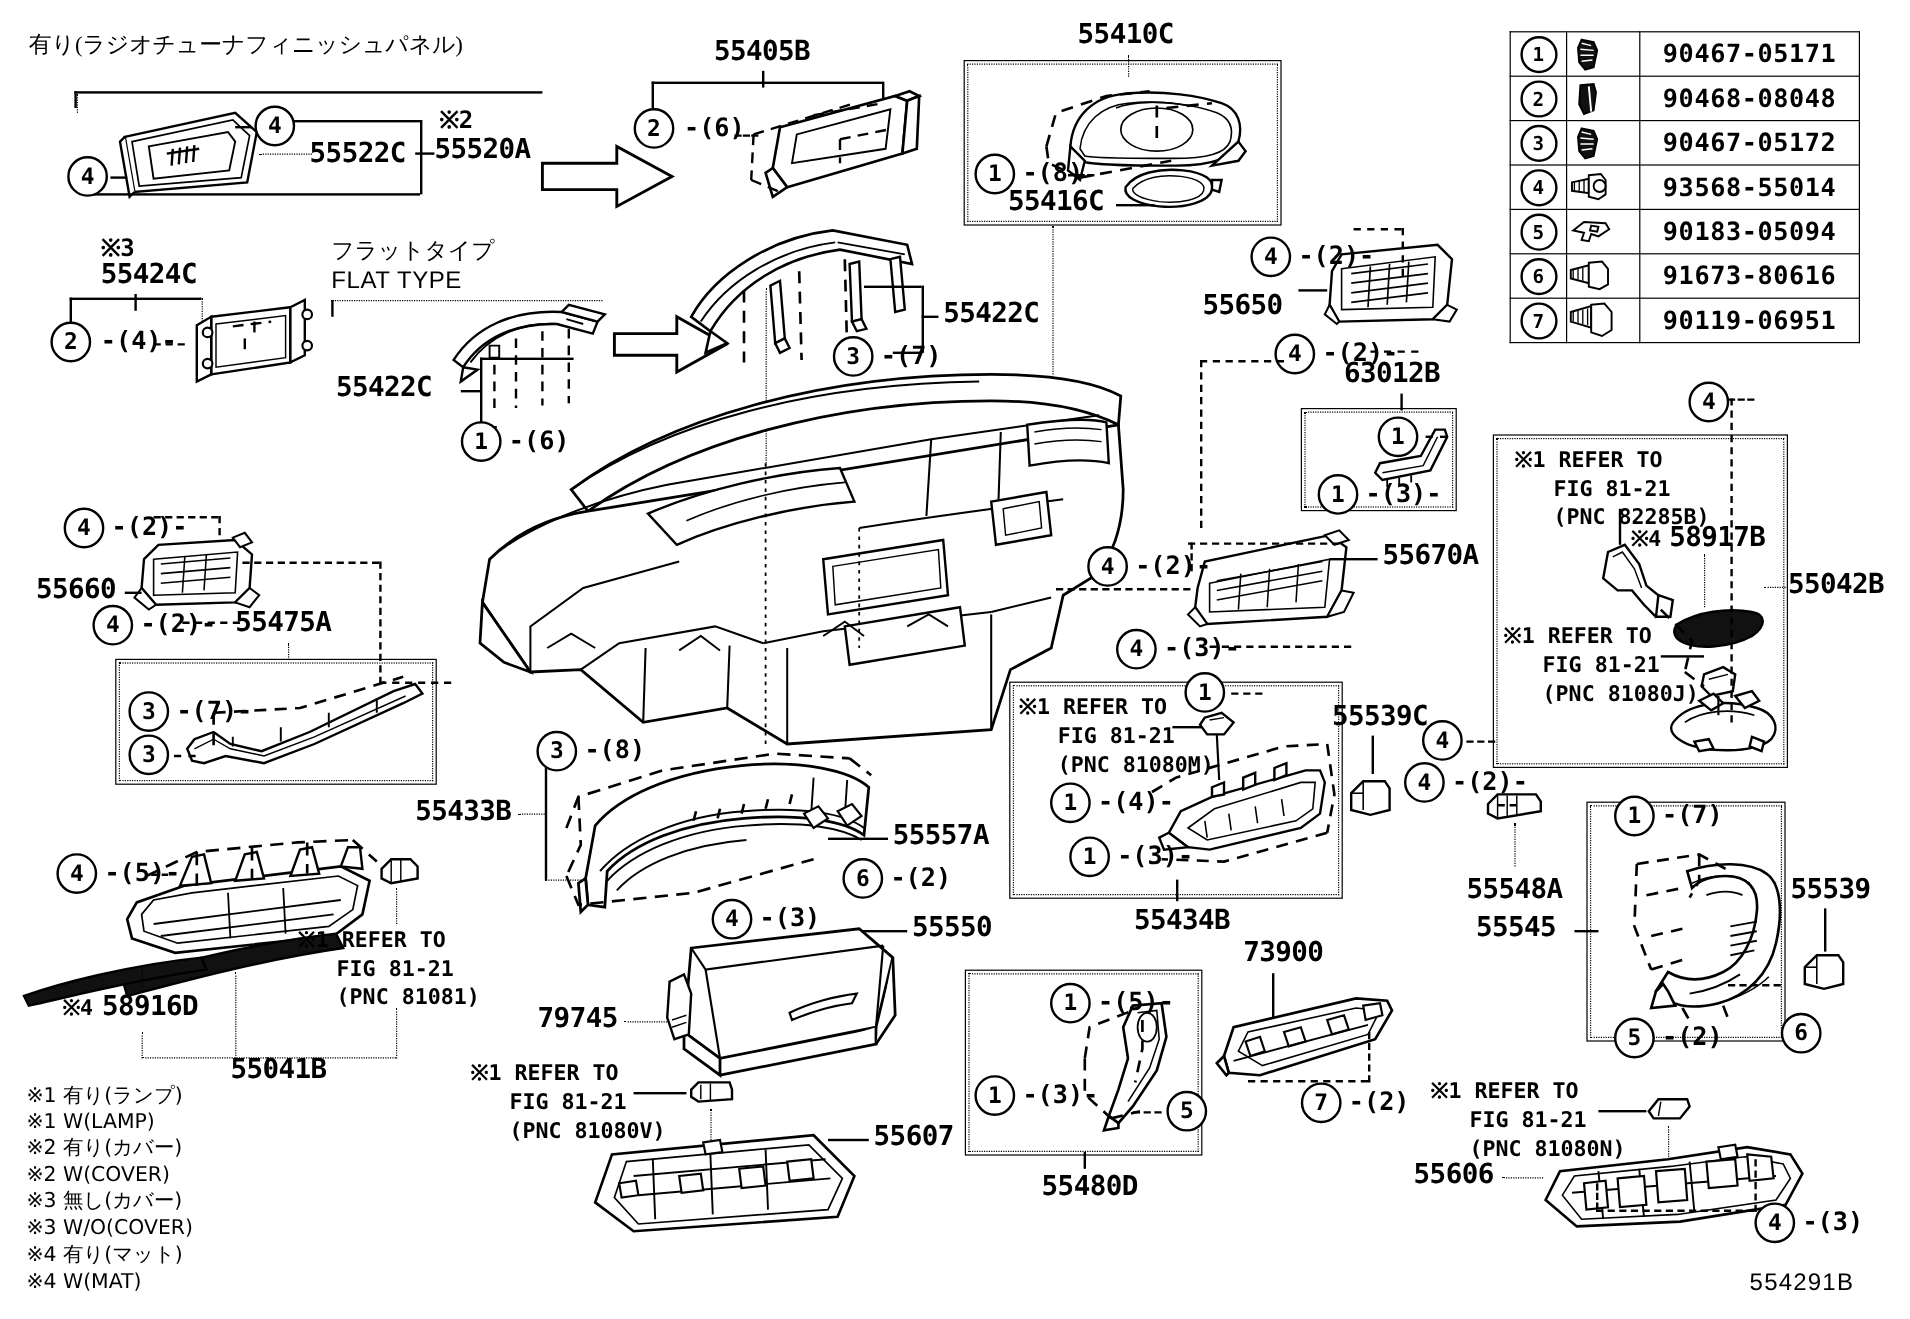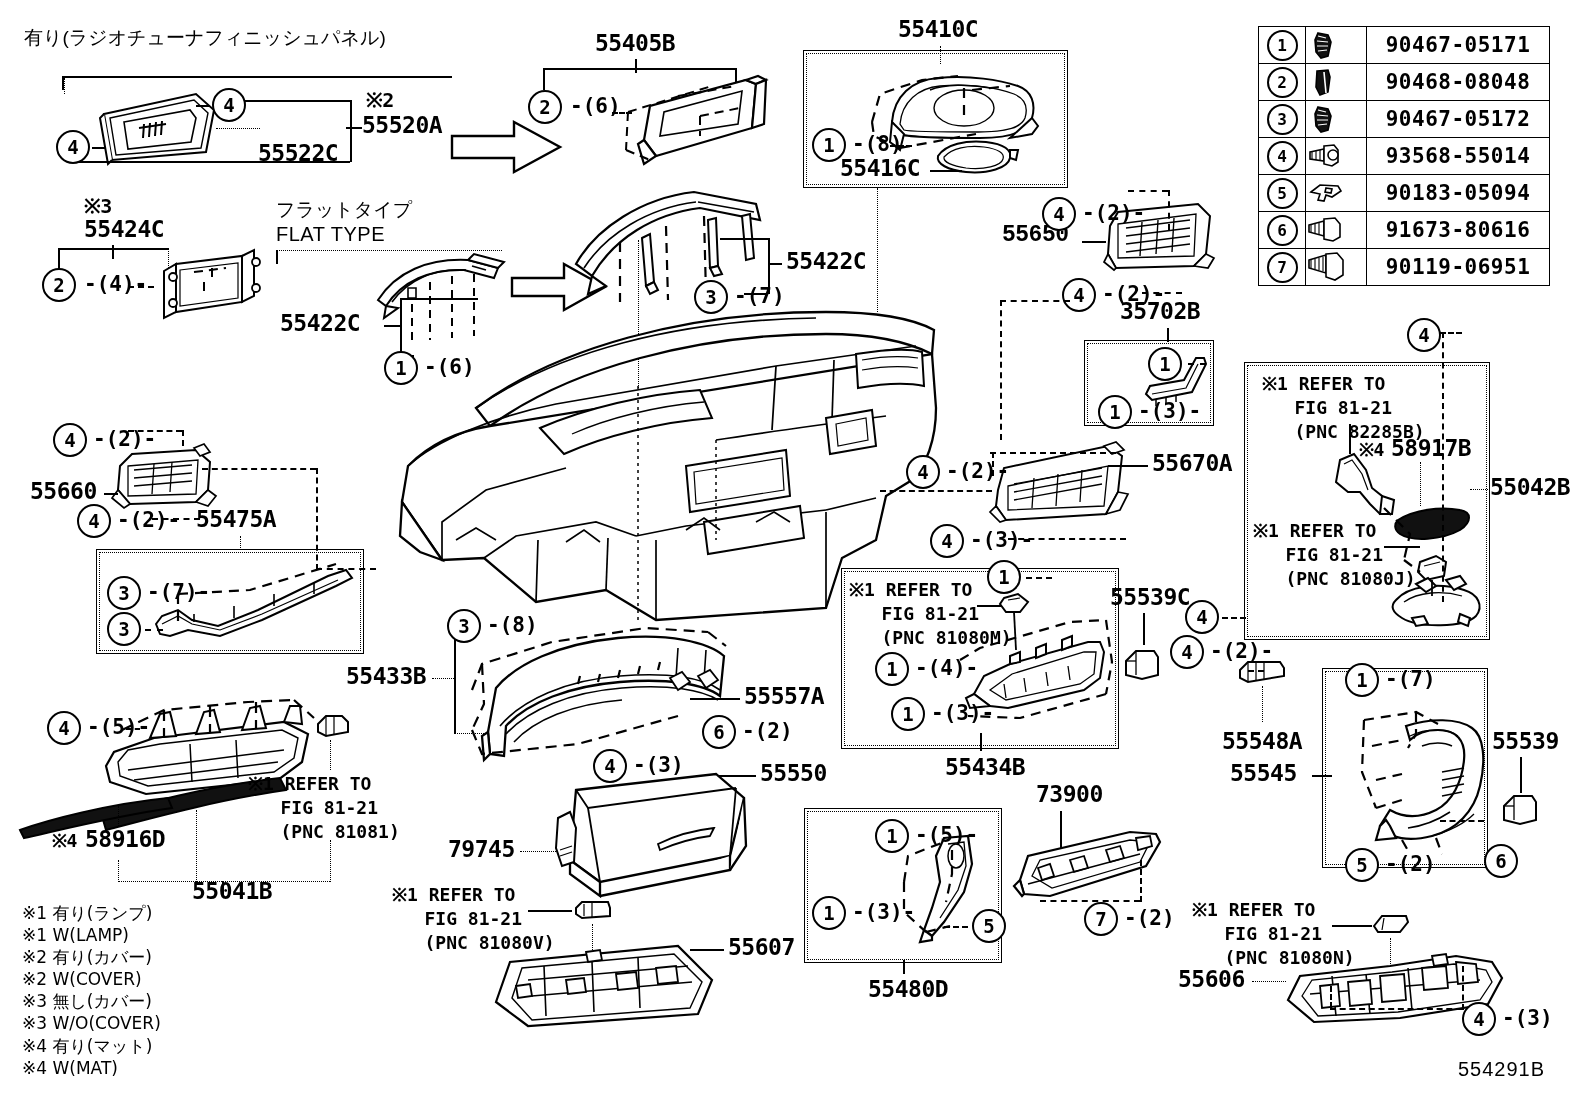--- a/index.html
+++ b/index.html
@@ -6,21 +6,21 @@
   body{
     width:1592px;height:1099px;position:relative;overflow:hidden;
     font-family:"Liberation Sans","DejaVu Sans",sans-serif;
     color:#000;
   }
   .stage{position:absolute;left:0;top:0;width:1592px;height:1099px;}
   
   .pn{position:absolute;font-family:"DejaVu Sans Mono","Liberation Mono",monospace;
       font-weight:700;font-size:23px;letter-spacing:-0.5px;white-space:nowrap;line-height:1;}
   .pn.sm{font-size:22px;}
-  .jp{position:absolute;font-family:Liberation Sans, sans-serif;
+  .jp{position:absolute;font-family:Liberation Serif, serif;
       font-size:19px;white-space:nowrap;line-height:1.22;}
   .en{position:absolute;font-family:"Liberation Sans","DejaVu Sans",sans-serif;
       font-size:20px;white-space:nowrap;line-height:1.2;letter-spacing:.5px;}
   .refer{position:absolute;font-family:"DejaVu Sans Mono","Liberation Mono",monospace;
       font-weight:700;font-size:18px;line-height:1.33;white-space:pre;}
   .note{position:absolute;font-family:"DejaVu Sans","Liberation Sans",sans-serif;
       font-size:17px;line-height:1.30;white-space:pre;}
   .qty{position:absolute;font-family:"DejaVu Sans Mono","Liberation Mono",monospace;
       font-weight:700;font-size:21px;white-space:nowrap;}
   .figno{position:absolute;font-family:"Liberation Sans","DejaVu Sans",sans-serif;
@@ -71,21 +71,21 @@
       <path d="M18 26 L14 30 L22 76 L26 72" fill="#fff"></path>
       <path d="M38 34 L104 22 L110 30 L105 54 L42 61 Z" fill="none" stroke-width="1.6"></path>
     </g>
     <g stroke="#000" stroke-width="2">
       <path d="M58 36 L57 50 M64 35 L63 49 M70 34 L69 48 M76 33 L75 47"></path>
       <path d="M53 40 L80 36"></path>
     </g>
   </svg>
 
   <div class="dotln" style="left:216px;top:128px;width:44px;"></div>
-  <div class="pn" style="left:258px;top:117px;margin-top:25px;">55522C</div>
+  <div class="pn" style="left:258px;top:117px;">55522C</div>
   <div class="ln hln" style="left:346px;top:127px;width:16px;"></div>
   <div class="pn sm" style="left:366px;top:90px;font-size:20px;">※2</div>
   <div class="pn" style="left:362px;top:114px;">55520A</div>
 
   <div class="ln vln" style="left:350px;top:100px;height:62px;"></div>
   <div class="ln hln" style="left:230px;top:100px;width:120px;"></div>
   <div class="ln hln" style="left:74px;top:161px;width:276px;"></div>
   <div class="ln vln" style="left:74px;top:148px;height:14px;"></div>
   <div class="ln vln" style="left:230px;top:100px;height:12px;"></div>
 
@@ -323,31 +323,31 @@
     </g>
     <g stroke="#000" stroke-width="1.4" fill="none">
       <path d="M28 30 L92 22 M28 38 L92 30 M28 46 L92 38 M28 54 L92 46"></path>
       <path d="M44 24 L42 58 M60 22 L58 56 M76 20 L74 54"></path>
     </g>
     <g fill="#fff" stroke="#000" stroke-width="1.7">
       <path d="M10 56 L6 64 L16 72 L18 70 Z"></path>
       <path d="M108 56 L116 60 L110 70 L96 68 Z"></path>
     </g>
   </svg>
-  <div class="pn" style="left:1002px;top:224px;font-family:Liberation Mono, monospace;">55650</div>
+  <div class="pn" style="left:1002px;top:244px;">55650</div>
   <div class="ln hln" style="left:1082px;top:241px;width:24px;"></div>
   <div class="bub" style="left:1042px;top:197px;">4</div>
   <div class="qty" style="left:1082px;top:201px;">-(2)-</div>
   <div class="bub" style="left:1062px;top:278px;">4</div>
   <div class="qty" style="left:1102px;top:282px;">-(2)-</div>
   <div class="dashln" style="left:1128px;top:190px;width:40px;"></div>
   <div class="dashln" style="left:1142px;top:292px;width:40px;"></div>
   <div class="dashlnv" style="left:1168px;top:190px;height:40px;"></div>
 
-  <div class="pn" style="left:1120px;top:300px;">35702B</div>
+  <div class="pn" style="left:1120px;top:300px;">63012B</div>
   <div class="ln vln" style="left:1167px;top:328px;height:14px;"></div>
   <div class="box" style="left:1084px;top:340px;width:130px;height:86px;"></div>
   <div class="dbox" style="left:1087px;top:343px;width:124px;height:80px;border-width:1.5px;"></div>
   <svg style="position:absolute;left:1140px;top:350px;" width="72" height="64" viewBox="0 0 72 64">
     <g fill="#fff" stroke="#000" stroke-width="2">
       <path d="M6 44 L10 36 L44 30 L56 8 L64 8 L66 14 L52 42 L12 50 Z"></path>
       <path d="M12 44 L46 38 L58 14" fill="none" stroke-width="1.2"></path>
     </g>
     <g stroke="#000" stroke-width="1.5" fill="none">
       <path d="M16 50 L16 56 M26 48 L26 54 M36 46 L36 52"></path>

